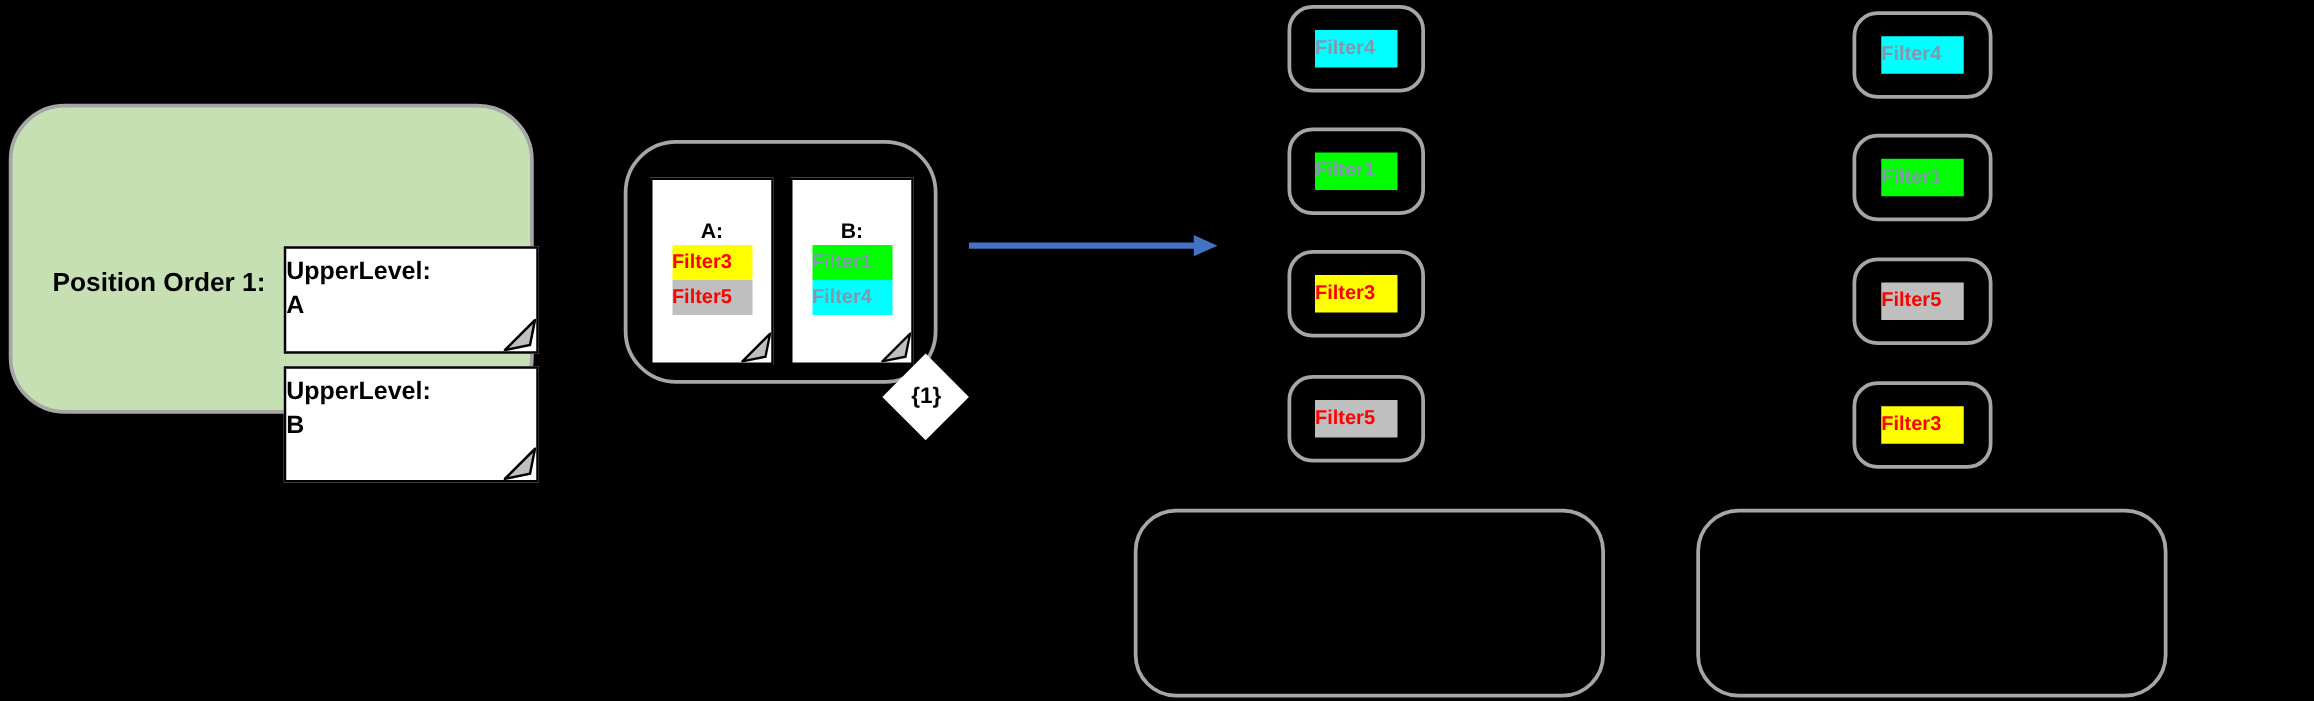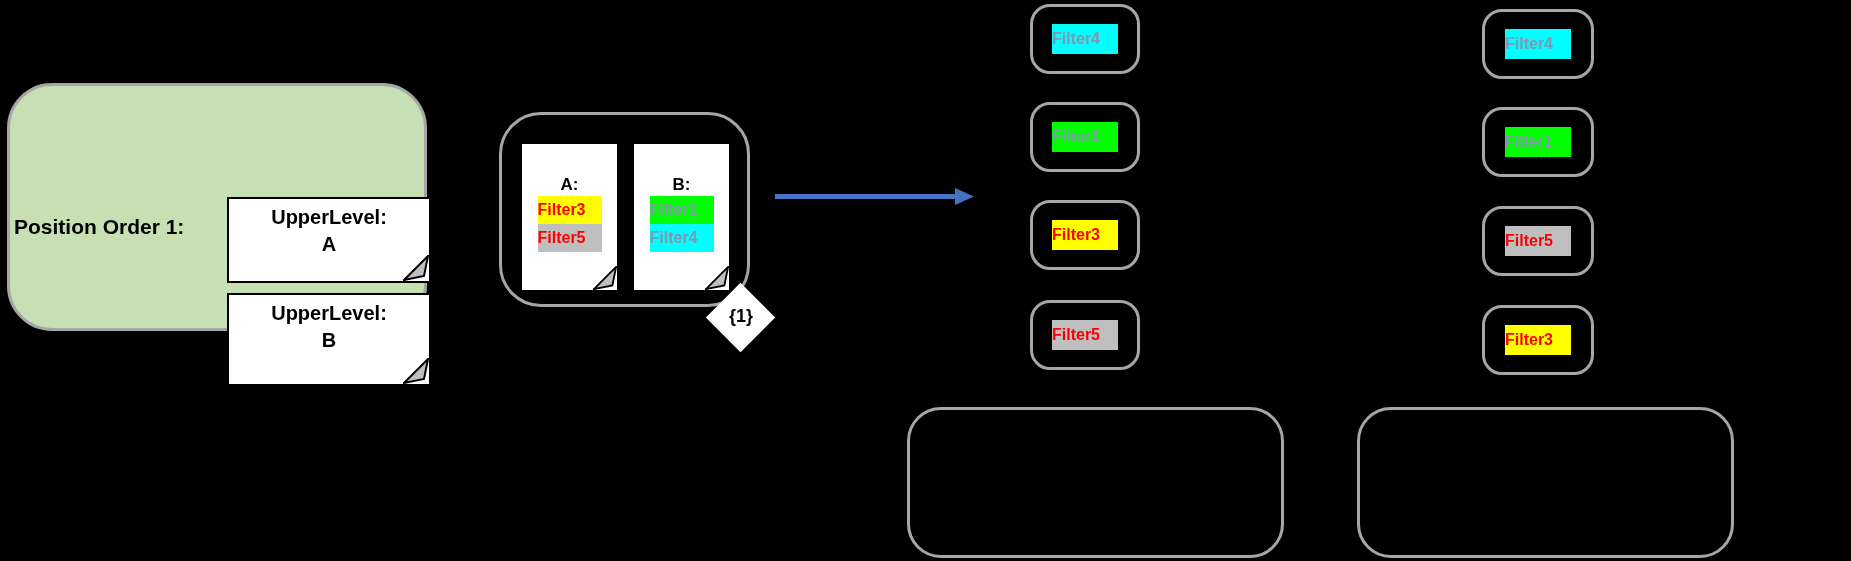--- a/index.html
+++ b/index.html
@@ -18,31 +18,31 @@
     position: absolute; left: 7px; top: 83px;
     width: 420px; height: 248px;
     background: #C6E0B4;
     border: 3px solid #A6A6A6;
     border-radius: 45px;
   }
   .legend-label {
     position: absolute;
     color: #000; font-weight: bold; font-size: 21px; white-space: nowrap;
   }
-  .legend-label.row1 { left: 4px; top: 129px; }
+  .legend-label.row1 { left: 32px; top: 129px; }
   .legend-label.row2 { left: 16px; top: 243px; }
 
   
   .note {
     position: absolute;
     background: #fff;
     border: 2.5px solid #000;
   }
   .note .fold { position: absolute; right: 0; bottom: 0; display: block; }
-  .legend-note { left: 217px; width: 204px; text-align: center; }
+  .legend-note { left: 217px; width: 204px; }
   .legend-note.na { top: 111px; height: 86px; }
   .legend-note.nb { top: 207px; height: 93px; }
   .legend-note .nline {
     display: block; color: #000; font-weight: bold;
     font-size: 20px; line-height: 27px;
   }
   .legend-note .nline:first-child { margin-top: 5px; }
 
   
   .src-container {

